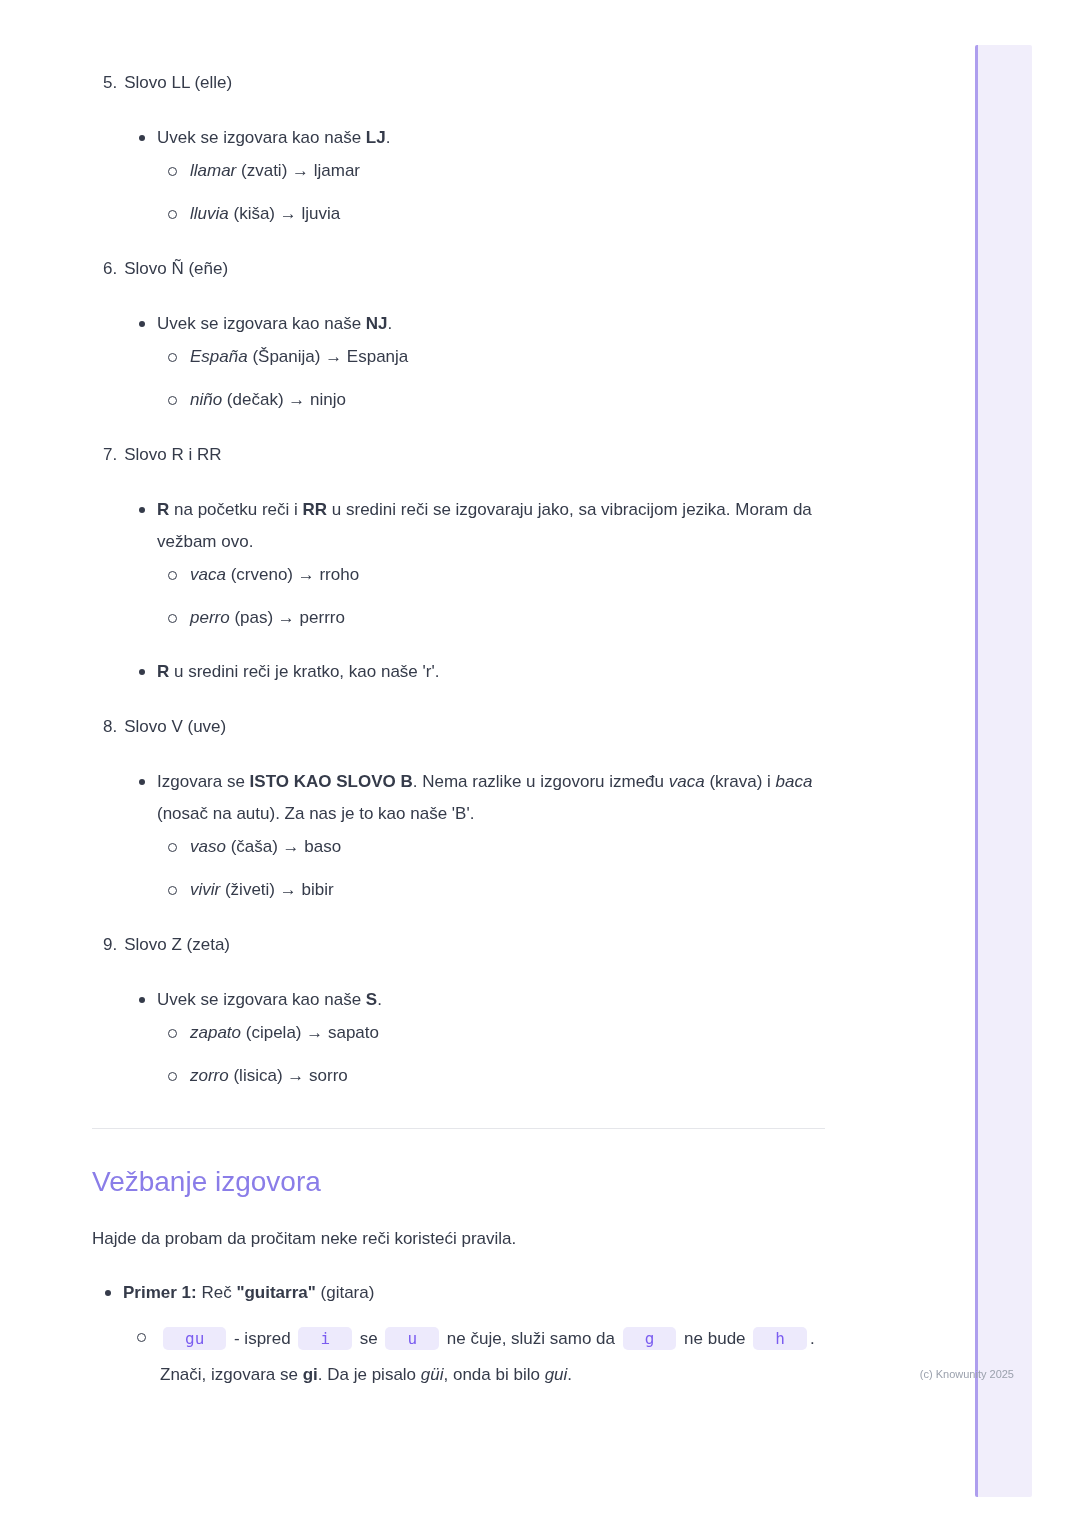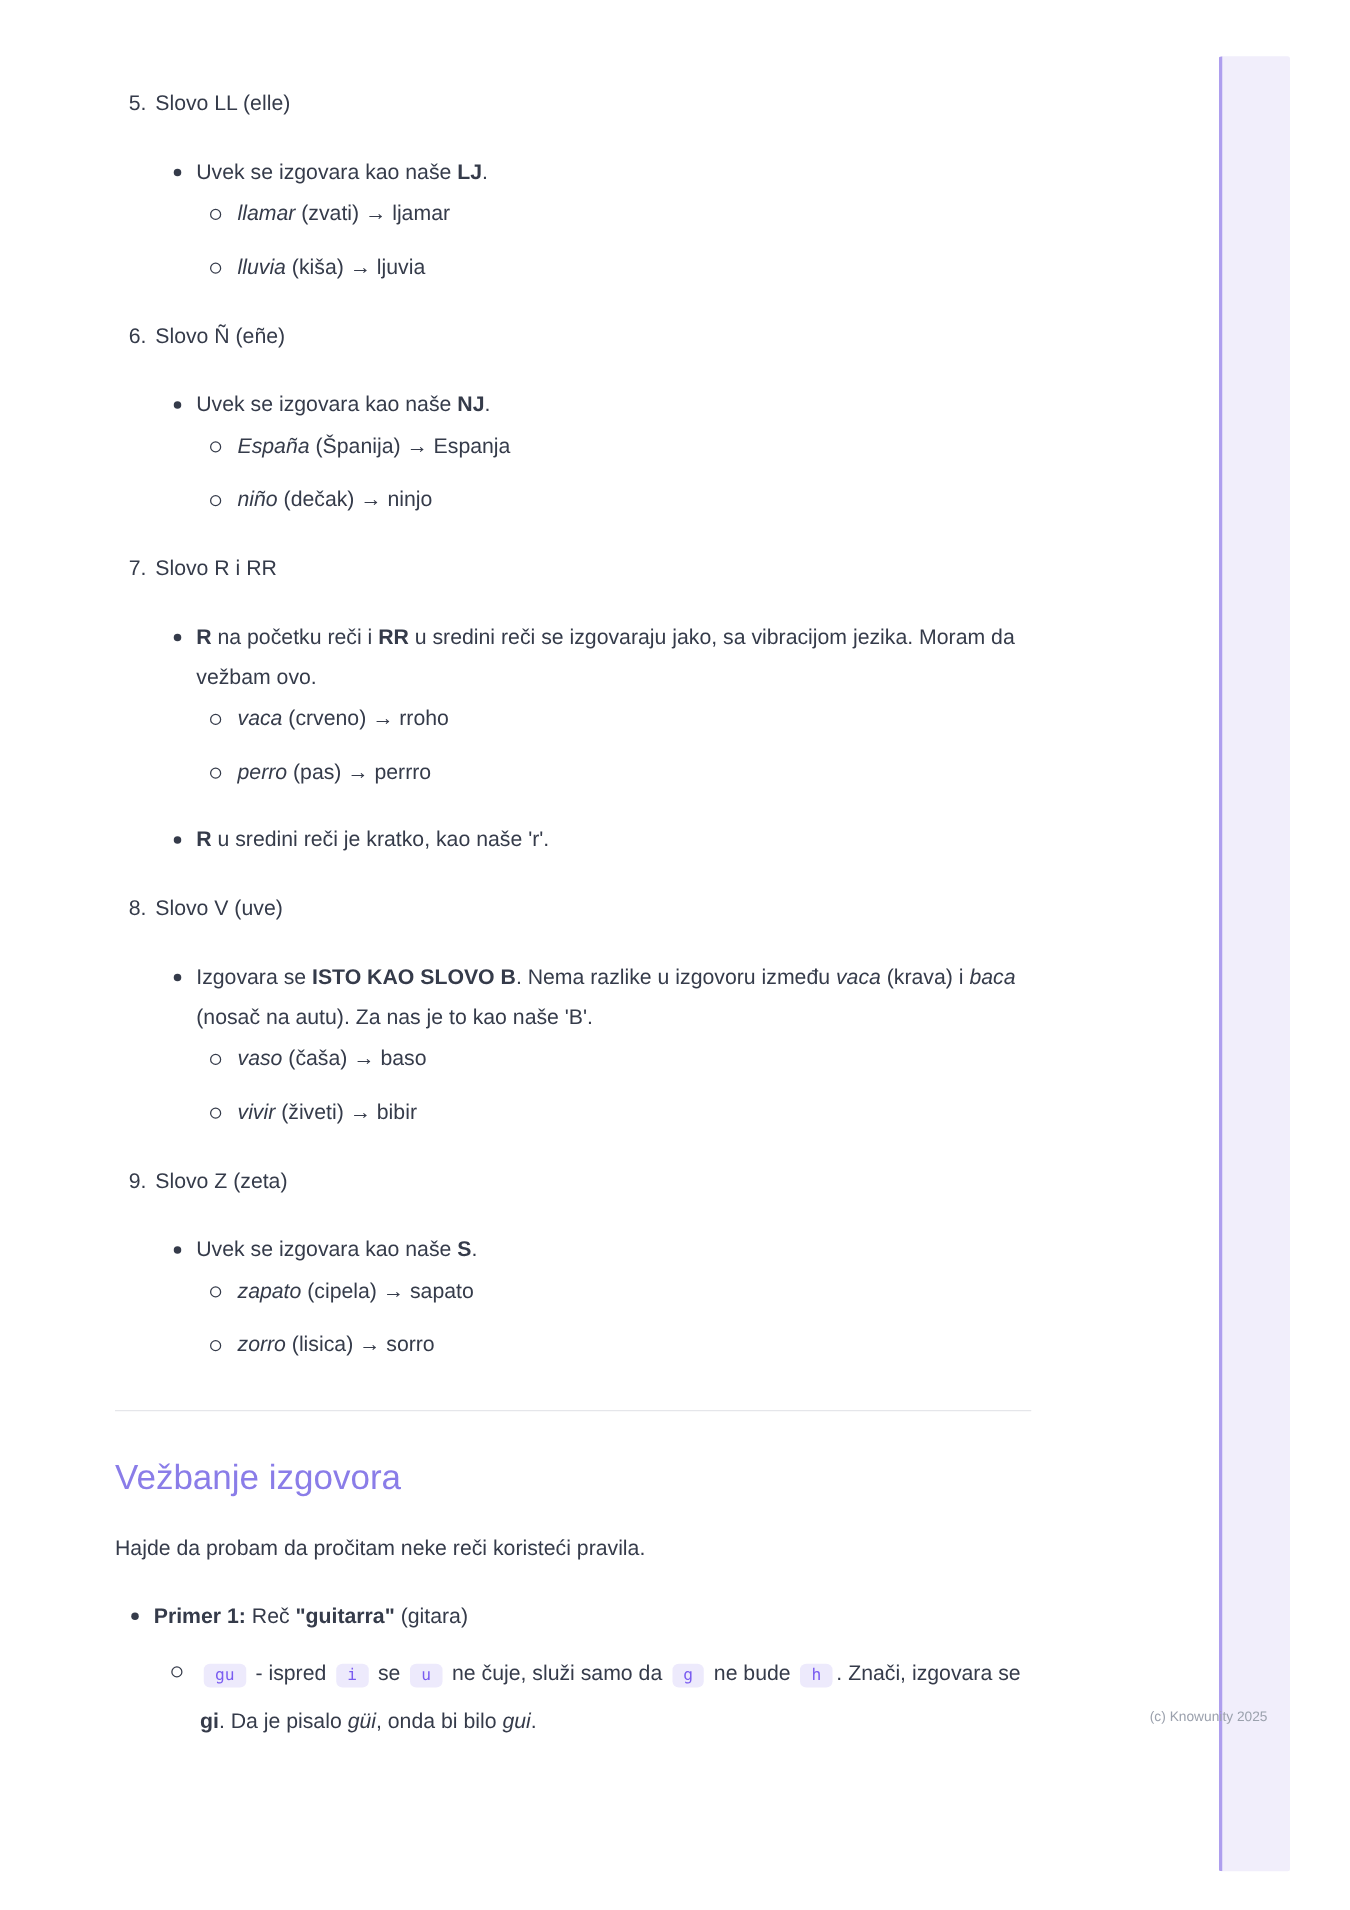--- a/index.html
+++ b/index.html
@@ -21,22 +21,22 @@
   }
   .content {
     position:absolute; left:92px; top:44px; width:733px;
     font-size:17px; line-height:32px;
   }
   ul { list-style:none; }
   .seg-b { font-weight:700; }
   .seg-i { font-style:italic; }
   .seg-code {
     font-family:"DejaVu Sans Mono","Liberation Mono",monospace;
-    font-size:13px; background:var(--code-bg,#edeafc); color:var(--code-text,#7a5cf0);
-    padding:2px 9px; border-radius:5px; margin:0 3px; white-space:nowrap;
+    font-size:16px; background:var(--code-bg,#edeafc); color:var(--code-text,#7a5cf0);
+    padding:2px 22px; border-radius:5px; margin:0 3px; white-space:nowrap;
   }
   .num-title { margin-top:23px; font-size:17px; font-weight:400; padding-left:11px; line-height:32px; }
   .num { margin-right:7px; }
   .ttl { font-weight:400;text-align:right; }
   .lvl1 { margin-top:23px; }
   .lvl1 > li { position:relative; padding-left:65px; }
   .lvl1 > li + li { margin-top:22px; }
   .lvl1 > li::before {
     content:""; position:absolute; left:47px; top:13px;
     width:6px; height:6px; border-radius:50%; background:currentColor;

